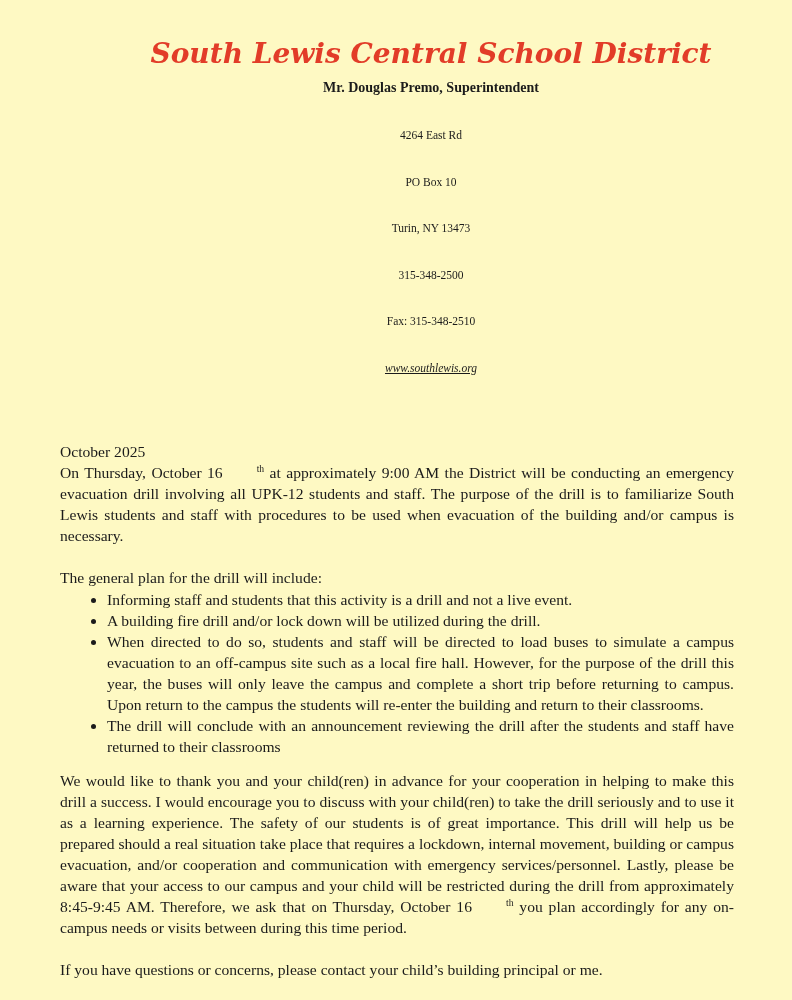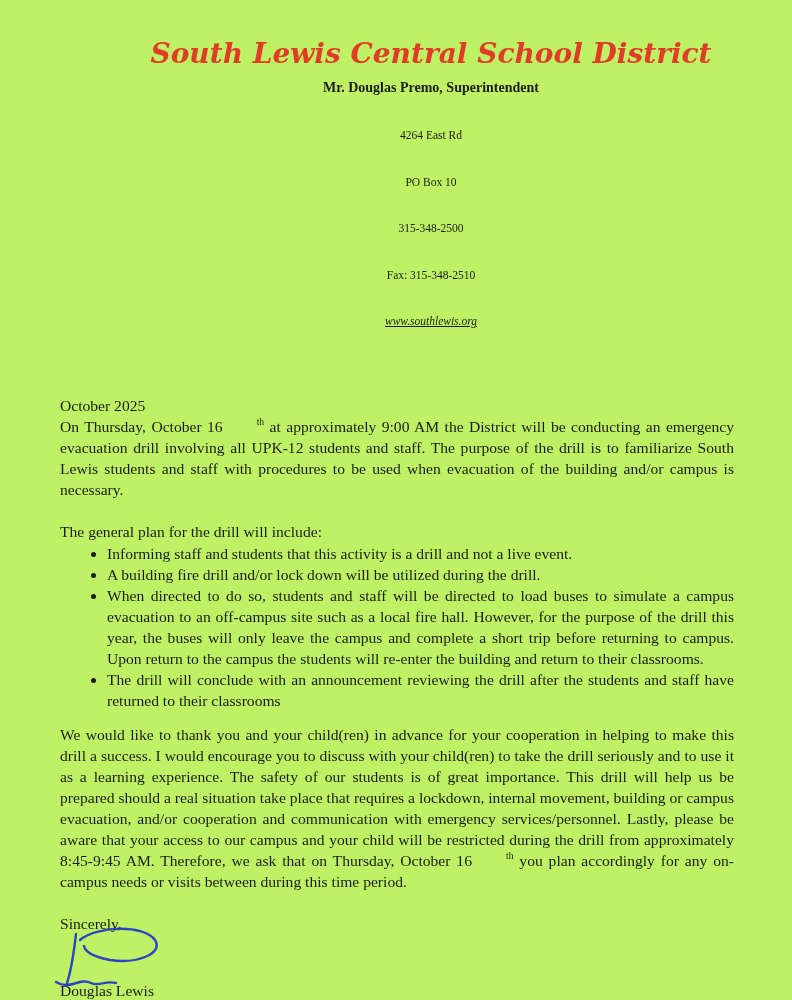--- a/index.html
+++ b/index.html
@@ -3,21 +3,21 @@
 <meta charset="utf-8">
 <style>
   :root{
     --title-red:#e23c28;
     --signature-blue:#2b45c4;
   }
   html,body{margin:0;padding:0;background:#fff;}
   .page{
     position:relative;
     width:792px;height:1000px;
-    background:#bef264;
+    background:#fef9c3;
     box-sizing:border-box;
     padding:38px 58px 0 60px;
     overflow:hidden;
     font-family:"Liberation Serif","DejaVu Serif",serif;
     color:#1b1b1b;
     font-size:15.6px;
     line-height:21px;
   }
   
   .letterhead{ text-align:center; position:relative; left:34px; }
@@ -55,20 +55,21 @@
 </head>
 <body>
 
 <div class="page">
 
   <header class="letterhead">
     <div class="district-title">South Lewis Central School District</div>
     <div class="superintendent">Mr. Douglas Premo, Superintendent</div>
     <div class="addr">4264 East Rd</div>
     <div class="addr">PO Box 10</div>
+    <div class="addr">Turin, NY 13473</div>
     <div class="addr">315-348-2500</div>
     <div class="addr">Fax: 315-348-2510</div>
     <div class="addr website">www.southlewis.org</div>
   </header>
 
   <div class="date">October 2025</div>
 
 
   <p class="body-para"><span>On Thursday, October 16</span><sup>th</sup><span> at approximately 9:00 AM the District will be conducting an emergency evacuation drill involving all UPK-12 students and staff.  The purpose of the drill is to familiarize South Lewis students and staff with procedures to be used when evacuation of the building and/or campus is necessary.</span></p>
 
@@ -76,20 +77,21 @@
 
   <ul class="bullets">
     <li>Informing staff and students that this activity is a drill and not a live event.</li>
     <li>A building fire drill and/or lock down will be utilized during the drill.</li>
     <li>When directed to do so, students and staff will be directed to load buses to simulate a campus evacuation to an off-campus site such as a local fire hall.  However, for the purpose of the drill this year, the buses will only leave the campus and complete a short trip before returning to campus. Upon return to the campus the students will re-enter the building and return to their classrooms.</li>
     <li>The drill will conclude with an announcement reviewing the drill after the students and staff have returned to their classrooms</li>
   </ul>
 
   <p class="body-para"><span>We would like to thank you and your child(ren) in advance for your cooperation in helping to make this drill a success.  I would encourage you to discuss with your child(ren) to take the drill seriously and to use it as a learning experience.  The safety of our students is of great importance.  This drill will help us be prepared should a real situation take place that requires a lockdown, internal movement, building or campus evacuation, and/or cooperation and communication with emergency services/personnel.  Lastly, please be aware that your access to our campus and your child will be restricted during the drill from approximately 8:45-9:45 AM.  Therefore, we ask that on Thursday, October 16</span><sup>th</sup><span> you plan accordingly for any on-campus needs or visits between during this time period.</span></p>
 
+  <p class="body-para">If you have questions or concerns, please contact your child’s building principal or me.</p>
 
   <div class="closing">Sincerely,</div>
 
   <div class="signature-block">
     <svg width="150" height="70" viewBox="0 0 150 70" fill="none" stroke="currentColor" stroke-width="2.4" stroke-linecap="round" stroke-linejoin="round">
       <path d="M 42 14 C 58 0 106 -2 117 14 C 126 28 98 38 72 34 C 57 31 47 26 46 20"></path>
       <path d="M 38 8 C 36 24 34 44 28 60"></path>
       <path d="M 18 56 C 32 65 41 51 53 57 C 61 61 67 54 78 57"></path>
     </svg>
   </div>

